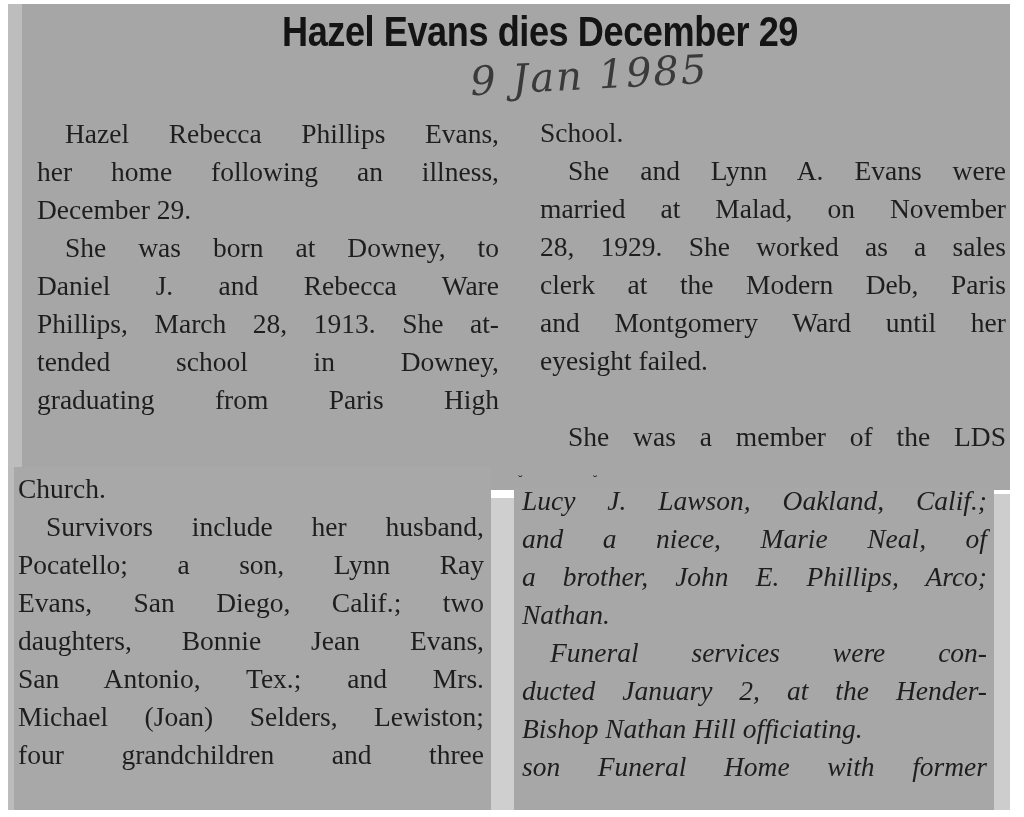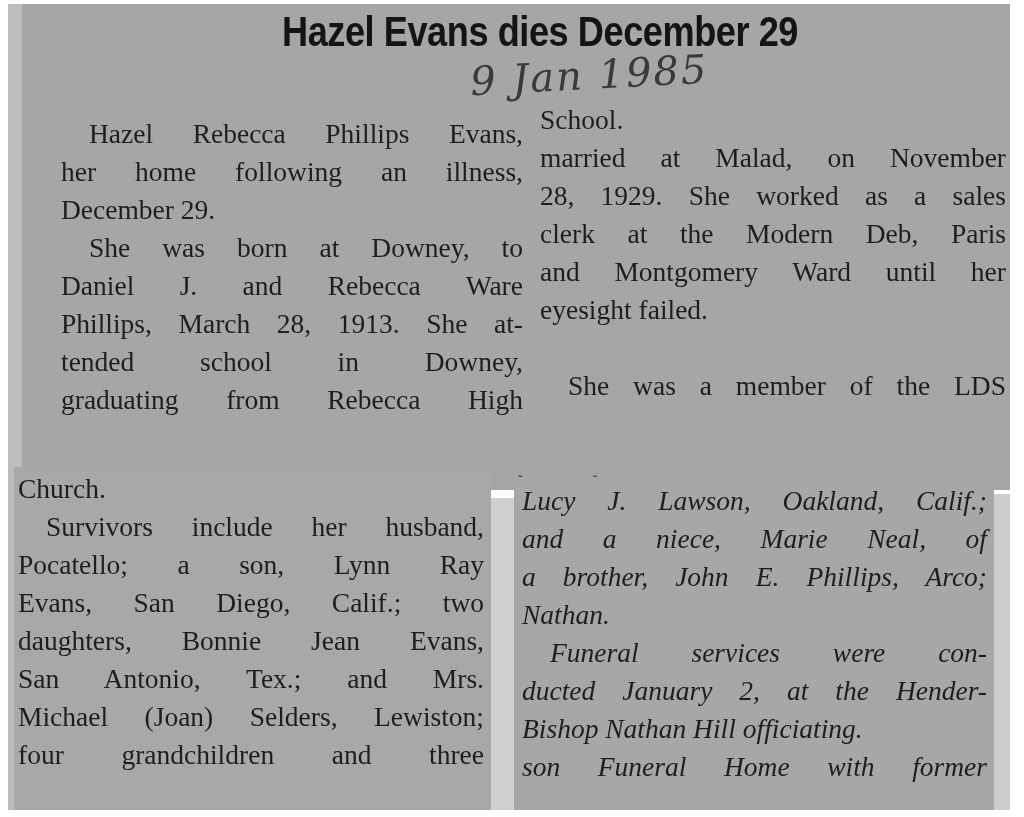--- a/index.html
+++ b/index.html
@@ -31,22 +31,22 @@
     font-size: 40px; color: #3a3a3a; letter-spacing: 2px;
     transform: rotate(-3deg);
   }
   .col {
     position: absolute; font-size: 27.5px; line-height: 38px;
     text-align: justify; text-align-last: justify;
   }
   .col .line { display: block; white-space: nowrap; text-align: justify; text-align-last: justify; }
   .col .line.last { text-align-last: left; }
   .col .line.indent { padding-left: 28px; }
-  .col-a { left: 37px; top: 115px; width: 462px; margin-left: 24px; }
-  .col-b { left: 540px; top: 101px; width: 466px; }
+  .col-a { left: 37px; top: 115px; width: 462px; }
+  .col-b { left: 540px; top: 114px; width: 466px; }
   .col-b .gap { height: 38px; }
   .col-c { left: 18px; top: 470px; width: 466px; }
   .col-d { left: 522px; top: 482px; width: 465px; font-style: italic; }
   .cut-marks { position: absolute; left: 518px; top: 473px; font-size: 14px; color: #333; letter-spacing: 70px; }
 </style>
 </head>
 <body>
 
 <div class="piece top-piece">
   <div class="edge"></div>
@@ -64,24 +64,25 @@
 <div class="cut-marks">˘˘</div>
 
 <div class="col col-a">
     <span class="line indent">Hazel Rebecca Phillips Evans,</span>
     <span class="line">her home following an illness,</span>
     <span class="line last">December 29.</span>
     <span class="line indent">She was born at Downey, to</span>
     <span class="line">Daniel J. and Rebecca Ware</span>
     <span class="line">Phillips, March 28, 1913. She at-</span>
     <span class="line">tended school in Downey,</span>
-    <span class="line">graduating from Rebecca High</span>
+    <span class="line">graduating from Paris High</span>
   </div>
 <div class="col col-b">
     <span class="line last">School.</span>
+    <span class="line indent">She and Lynn A. Evans were</span>
     <span class="line">married at Malad, on November</span>
     <span class="line">28, 1929. She worked as a sales</span>
     <span class="line">clerk at the Modern Deb, Paris</span>
     <span class="line">and Montgomery Ward until her</span>
     <span class="line last">eyesight failed.</span>
     <span class="line gap">&nbsp;</span>
     <span class="line indent">She was a member of the LDS</span>
   </div>
 <div class="col col-c">
     <span class="line last">Church.</span>

